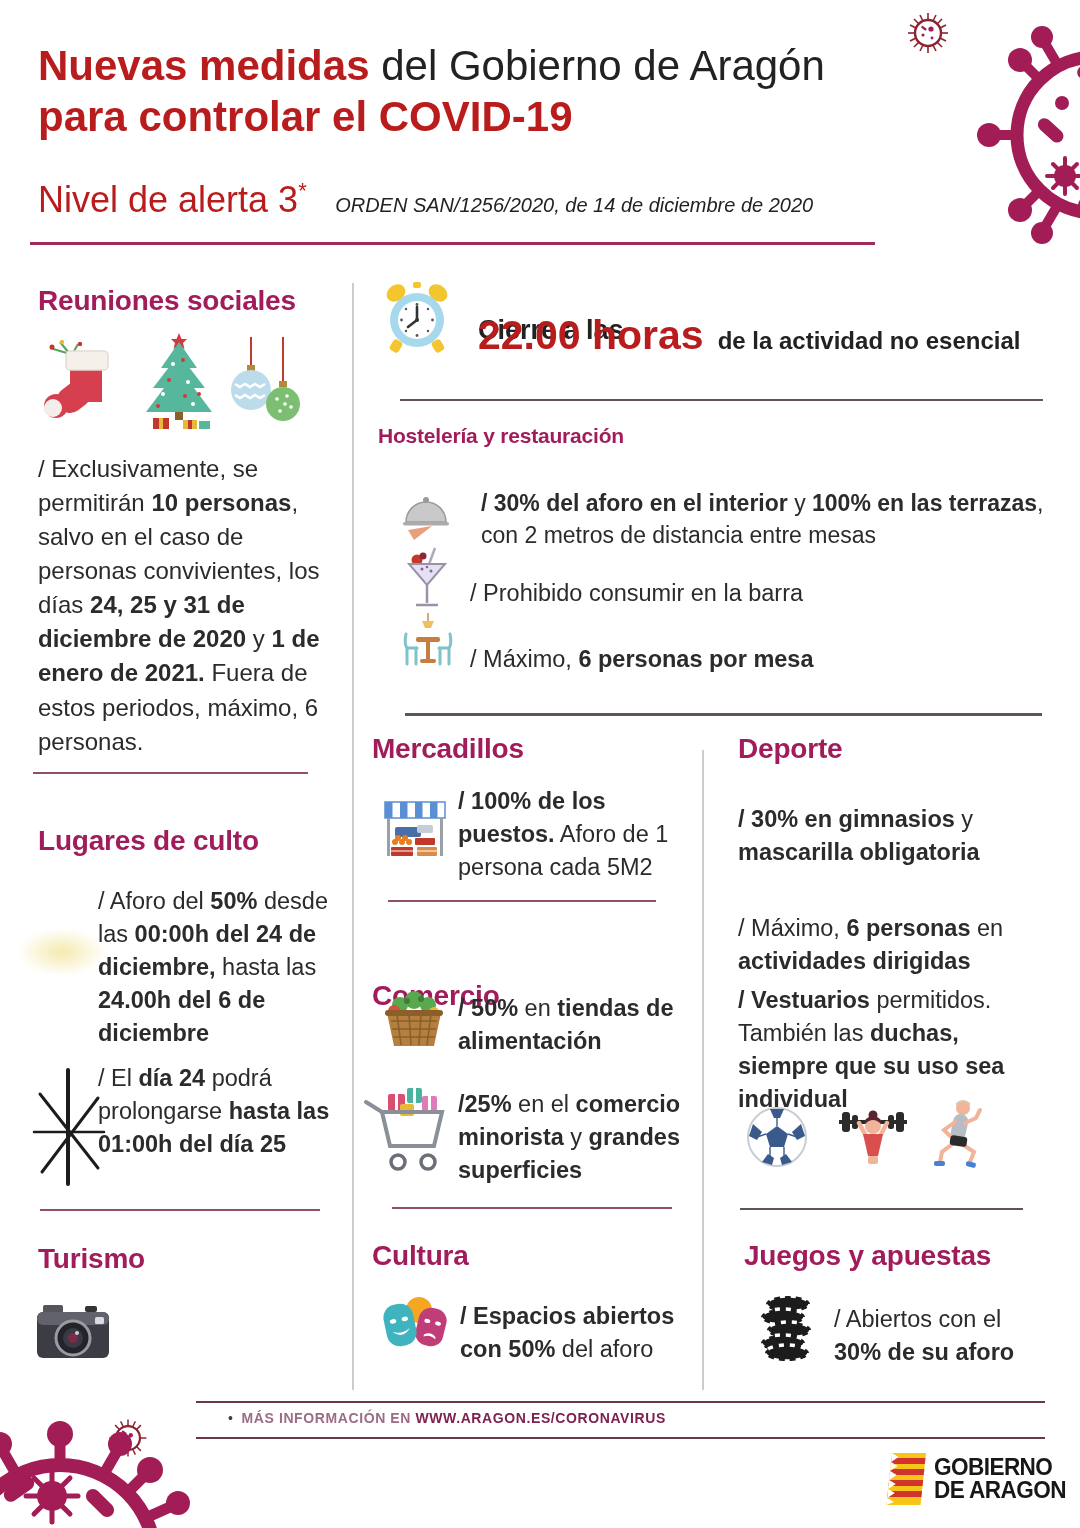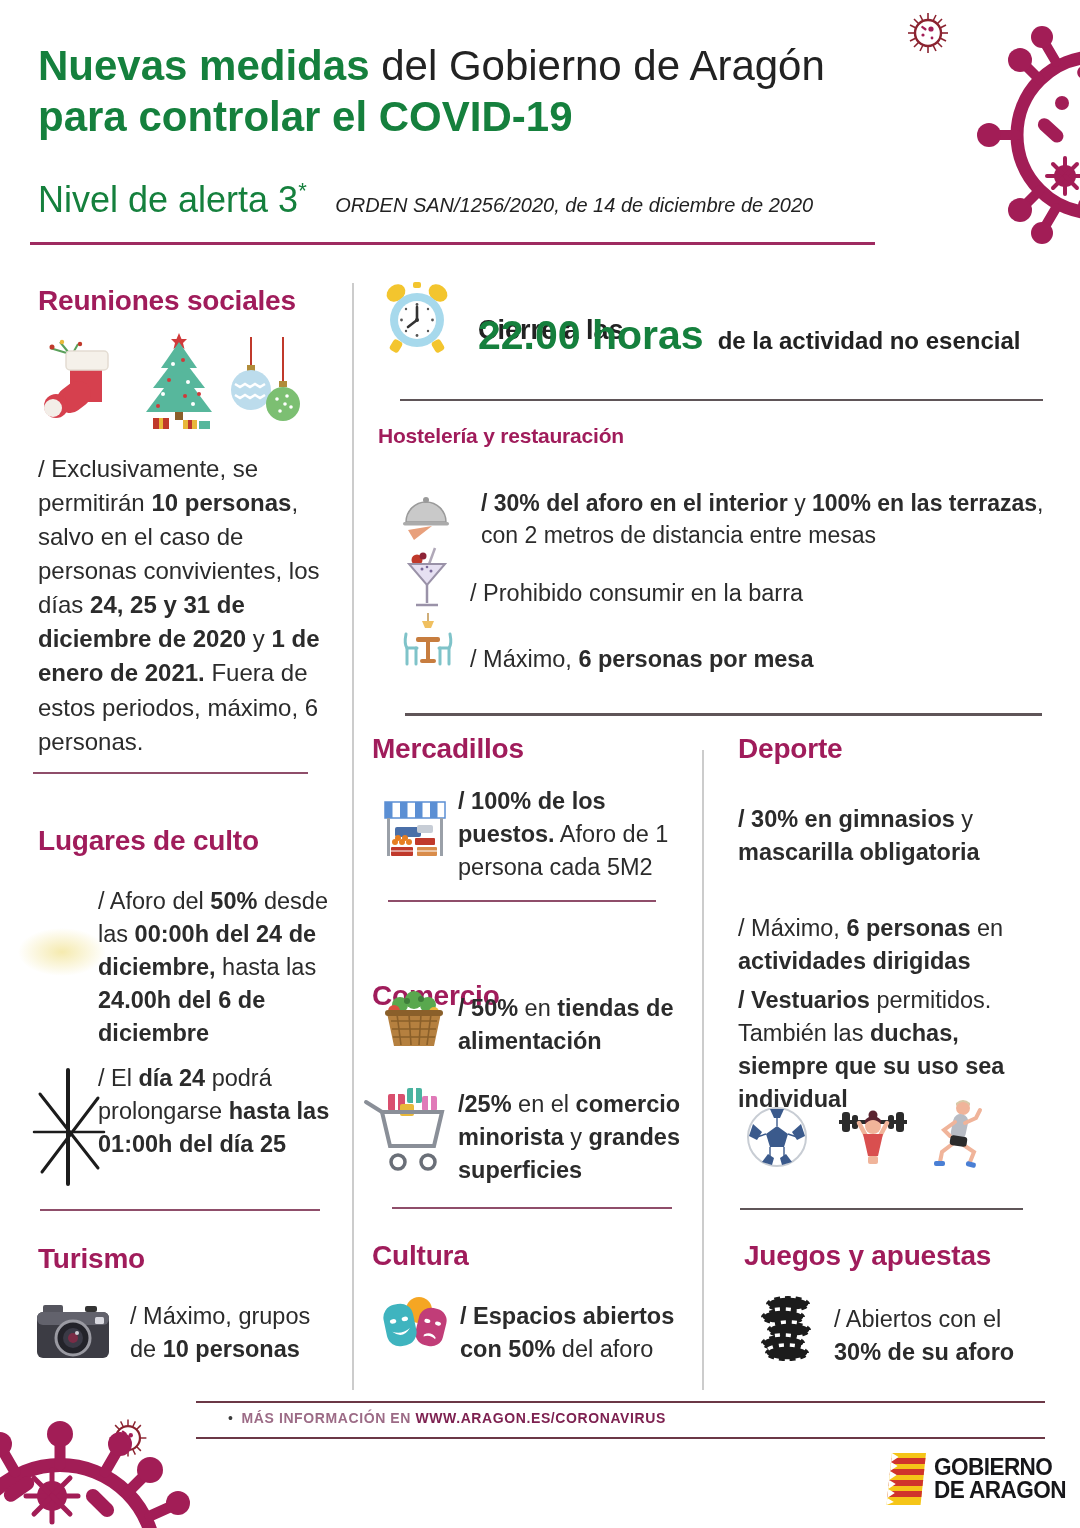--- a/index.html
+++ b/index.html
@@ -1,20 +1,20 @@
 <!DOCTYPE html>
 <html><head>
 <meta charset="utf-8">
 <style>
   html,body{margin:0;padding:0;background:#fff;}
   #page{position:relative;width:1080px;height:1528px;background:#ffffff;overflow:hidden;
         font-family:"Liberation Sans","DejaVu Sans",sans-serif;color:#2b2b2b;}
   .abs{position:absolute;}
   .b{font-weight:700;}
-  .acc{color:#15803d;}
+  .acc{color:#b91c1c;}
   .sec-title{font-weight:700;color:#a01c5b;font-size:28px;letter-spacing:-0.2px;}
   .txt{font-size:23.5px;line-height:1.4;color:#2b2b2b;}
   .hline{height:2px;background:#8f4e6a;}
   .hline-dark{height:2px;background:#5f5558;}
   .vline{width:2px;background:#cccccc;}
   .glow{background:radial-gradient(closest-side, rgba(238,220,120,0.6), rgba(255,255,255,0));}
   .logo-text{font-weight:700;font-size:24px;line-height:0.94;color:#17171a;letter-spacing:-0.6px;transform:scaleX(0.94);transform-origin:left top;}
 </style>
 </head>
 <body>
@@ -231,23 +231,20 @@
       <rect x="2" y="12" width="72" height="13" rx="6" fill="#62626c"></rect>
       <rect x="50" y="6" width="12" height="6" rx="2" fill="#333"></rect>
       <rect x="60" y="17" width="9" height="7" rx="1.5" fill="#d9d9e0"></rect>
       <circle cx="38" cy="38" r="17" fill="#23232a" stroke="#9a9aa2" stroke-width="3"></circle>
       <circle cx="38" cy="38" r="10" fill="#3a3a46"></circle>
       <circle cx="38" cy="38" r="5" fill="#7a2c46"></circle>
       <circle cx="42" cy="33" r="2" fill="#cfcfd6"></circle>
     </svg>
   </div>
 
-  <div class="abs txt" style="left:130px;top:1300px;width:210px;">
-    <span>/ Máximo, grupos de </span><span class="b">10 personas</span>
-  </div>
 
   <div class="abs" style="left:383px;top:280px;width:68px;height:76px;">
     <svg width="68" height="76" viewBox="0 0 68 76">
       <g fill="#f3c52e">
         <ellipse cx="13" cy="13" rx="10" ry="8" transform="rotate(-35 13 13)"></ellipse>
         <ellipse cx="55" cy="13" rx="10" ry="8" transform="rotate(35 55 13)"></ellipse>
         <rect x="8" y="60" width="10" height="12" rx="3" transform="rotate(30 13 66)"></rect>
         <rect x="50" y="60" width="10" height="12" rx="3" transform="rotate(-30 55 66)"></rect>
         <rect x="30" y="2" width="8" height="6" rx="2"></rect>
       </g>

